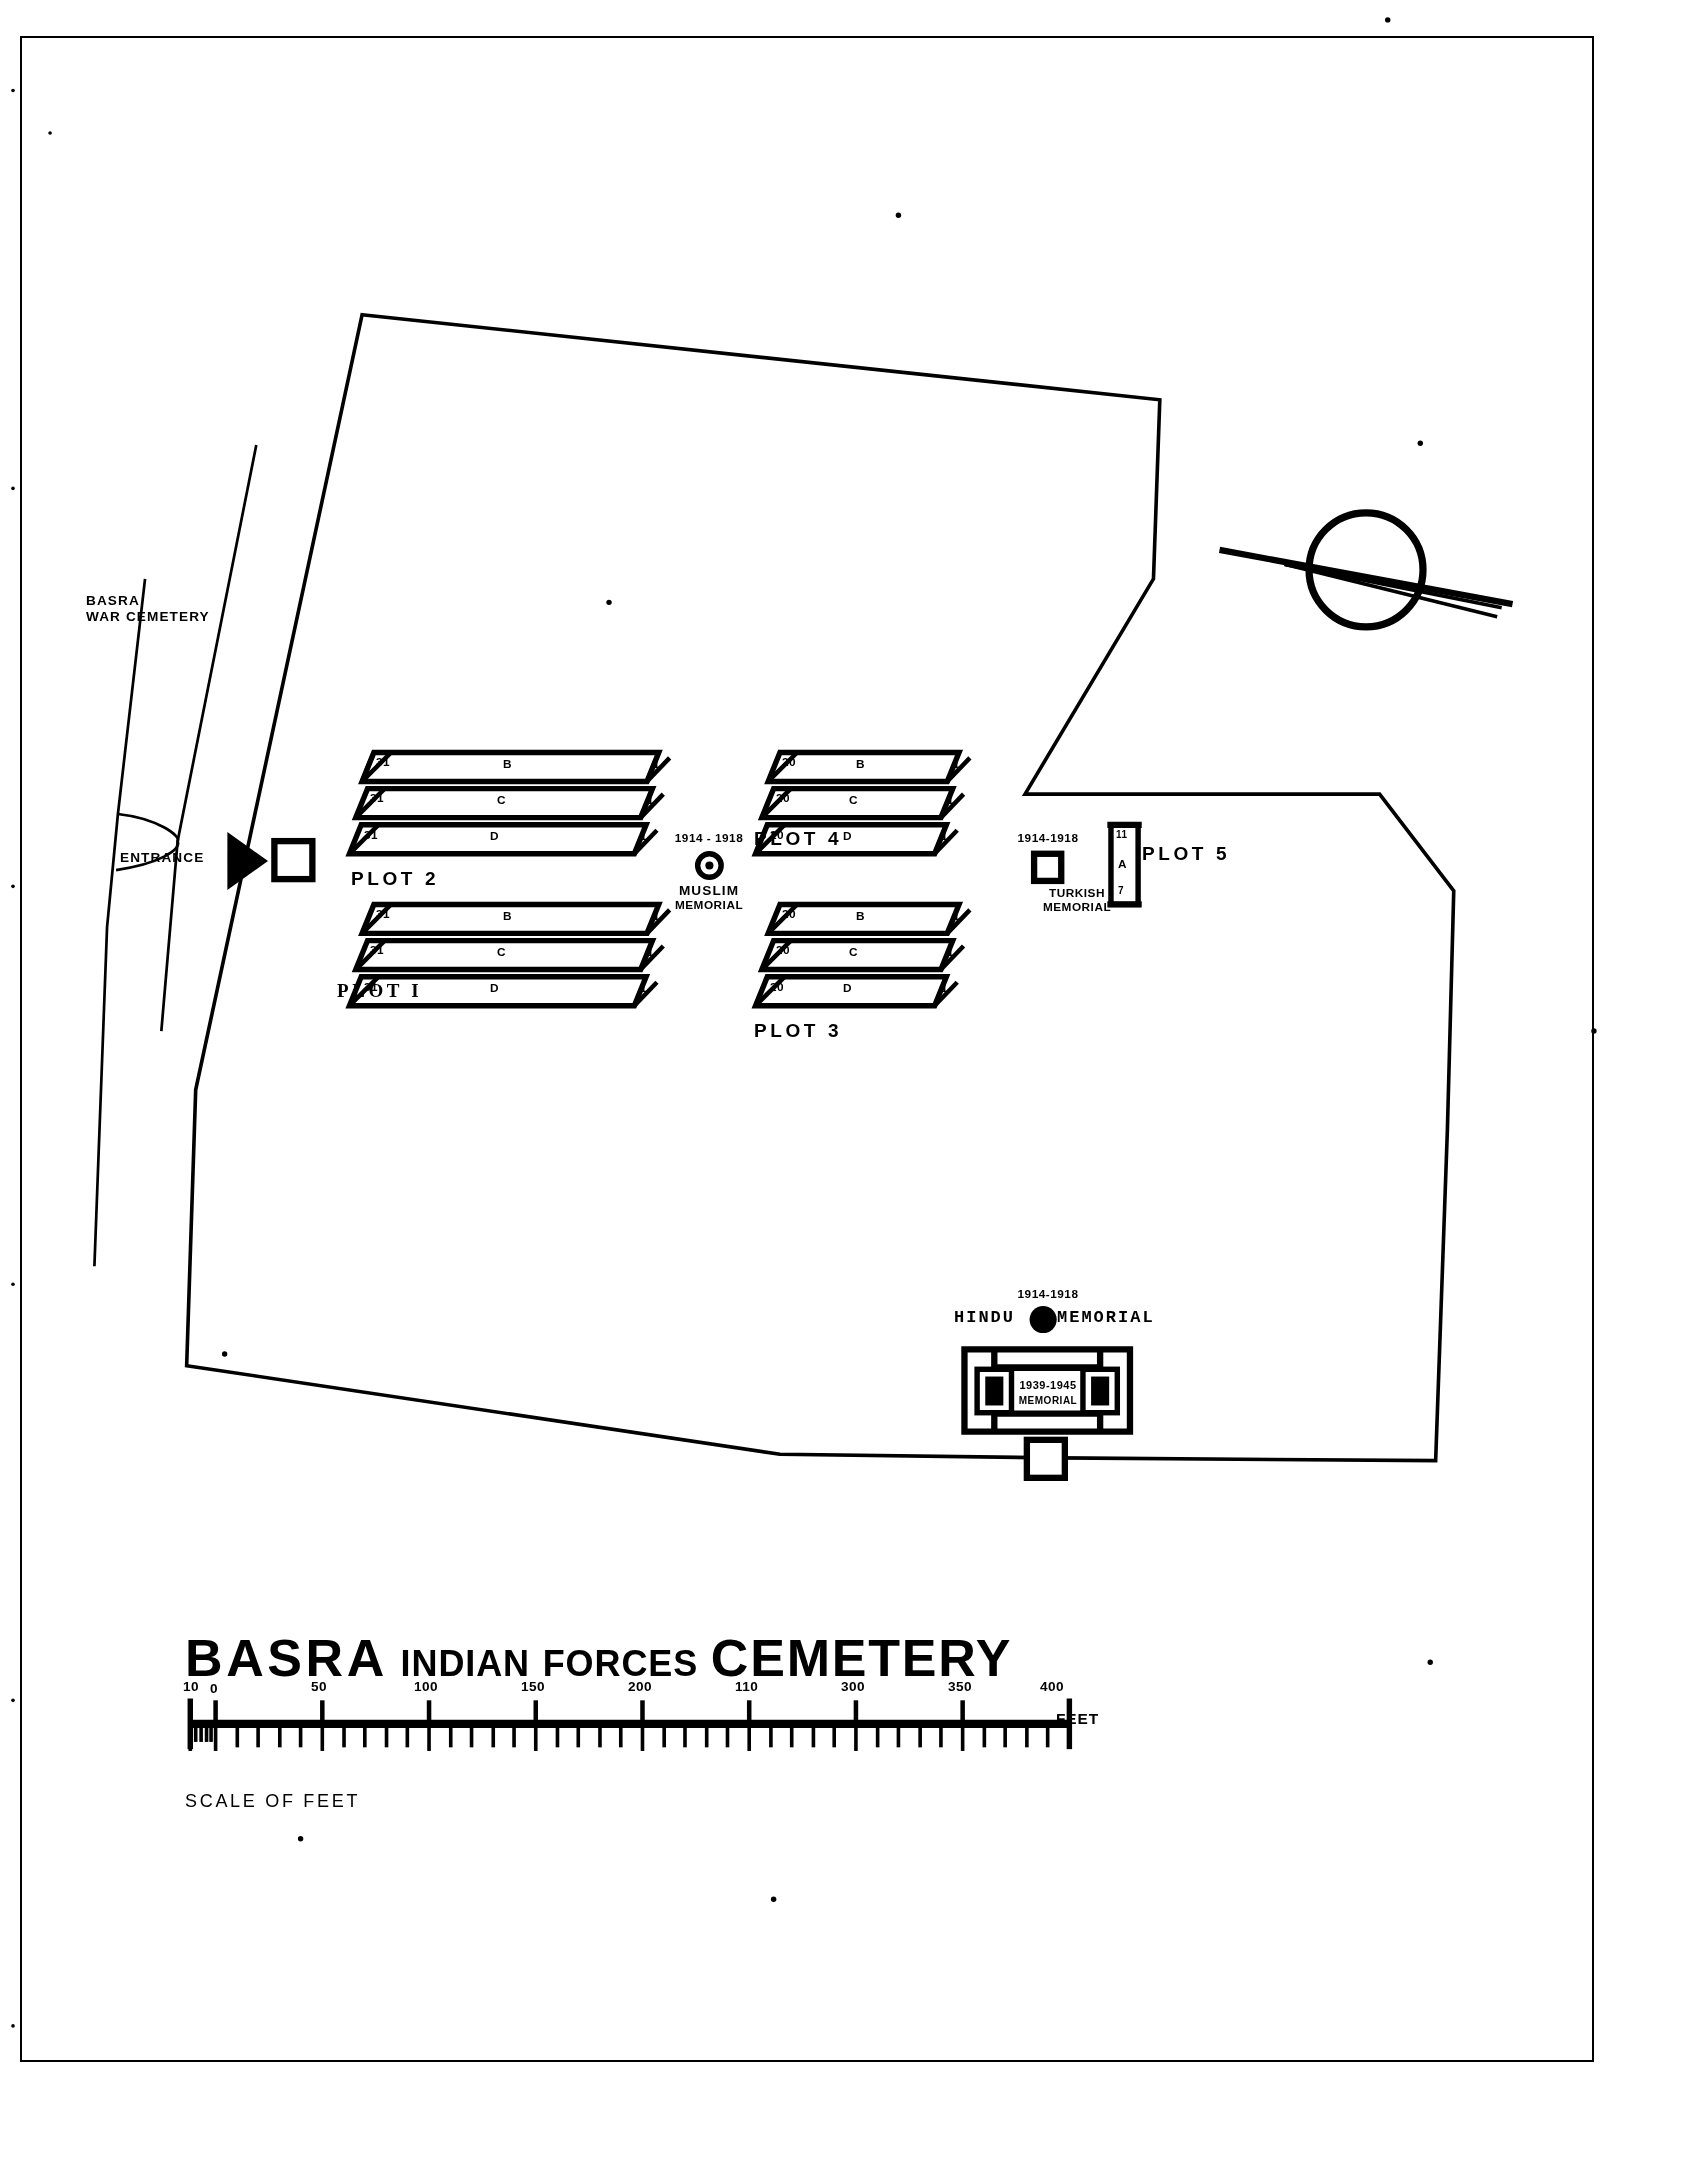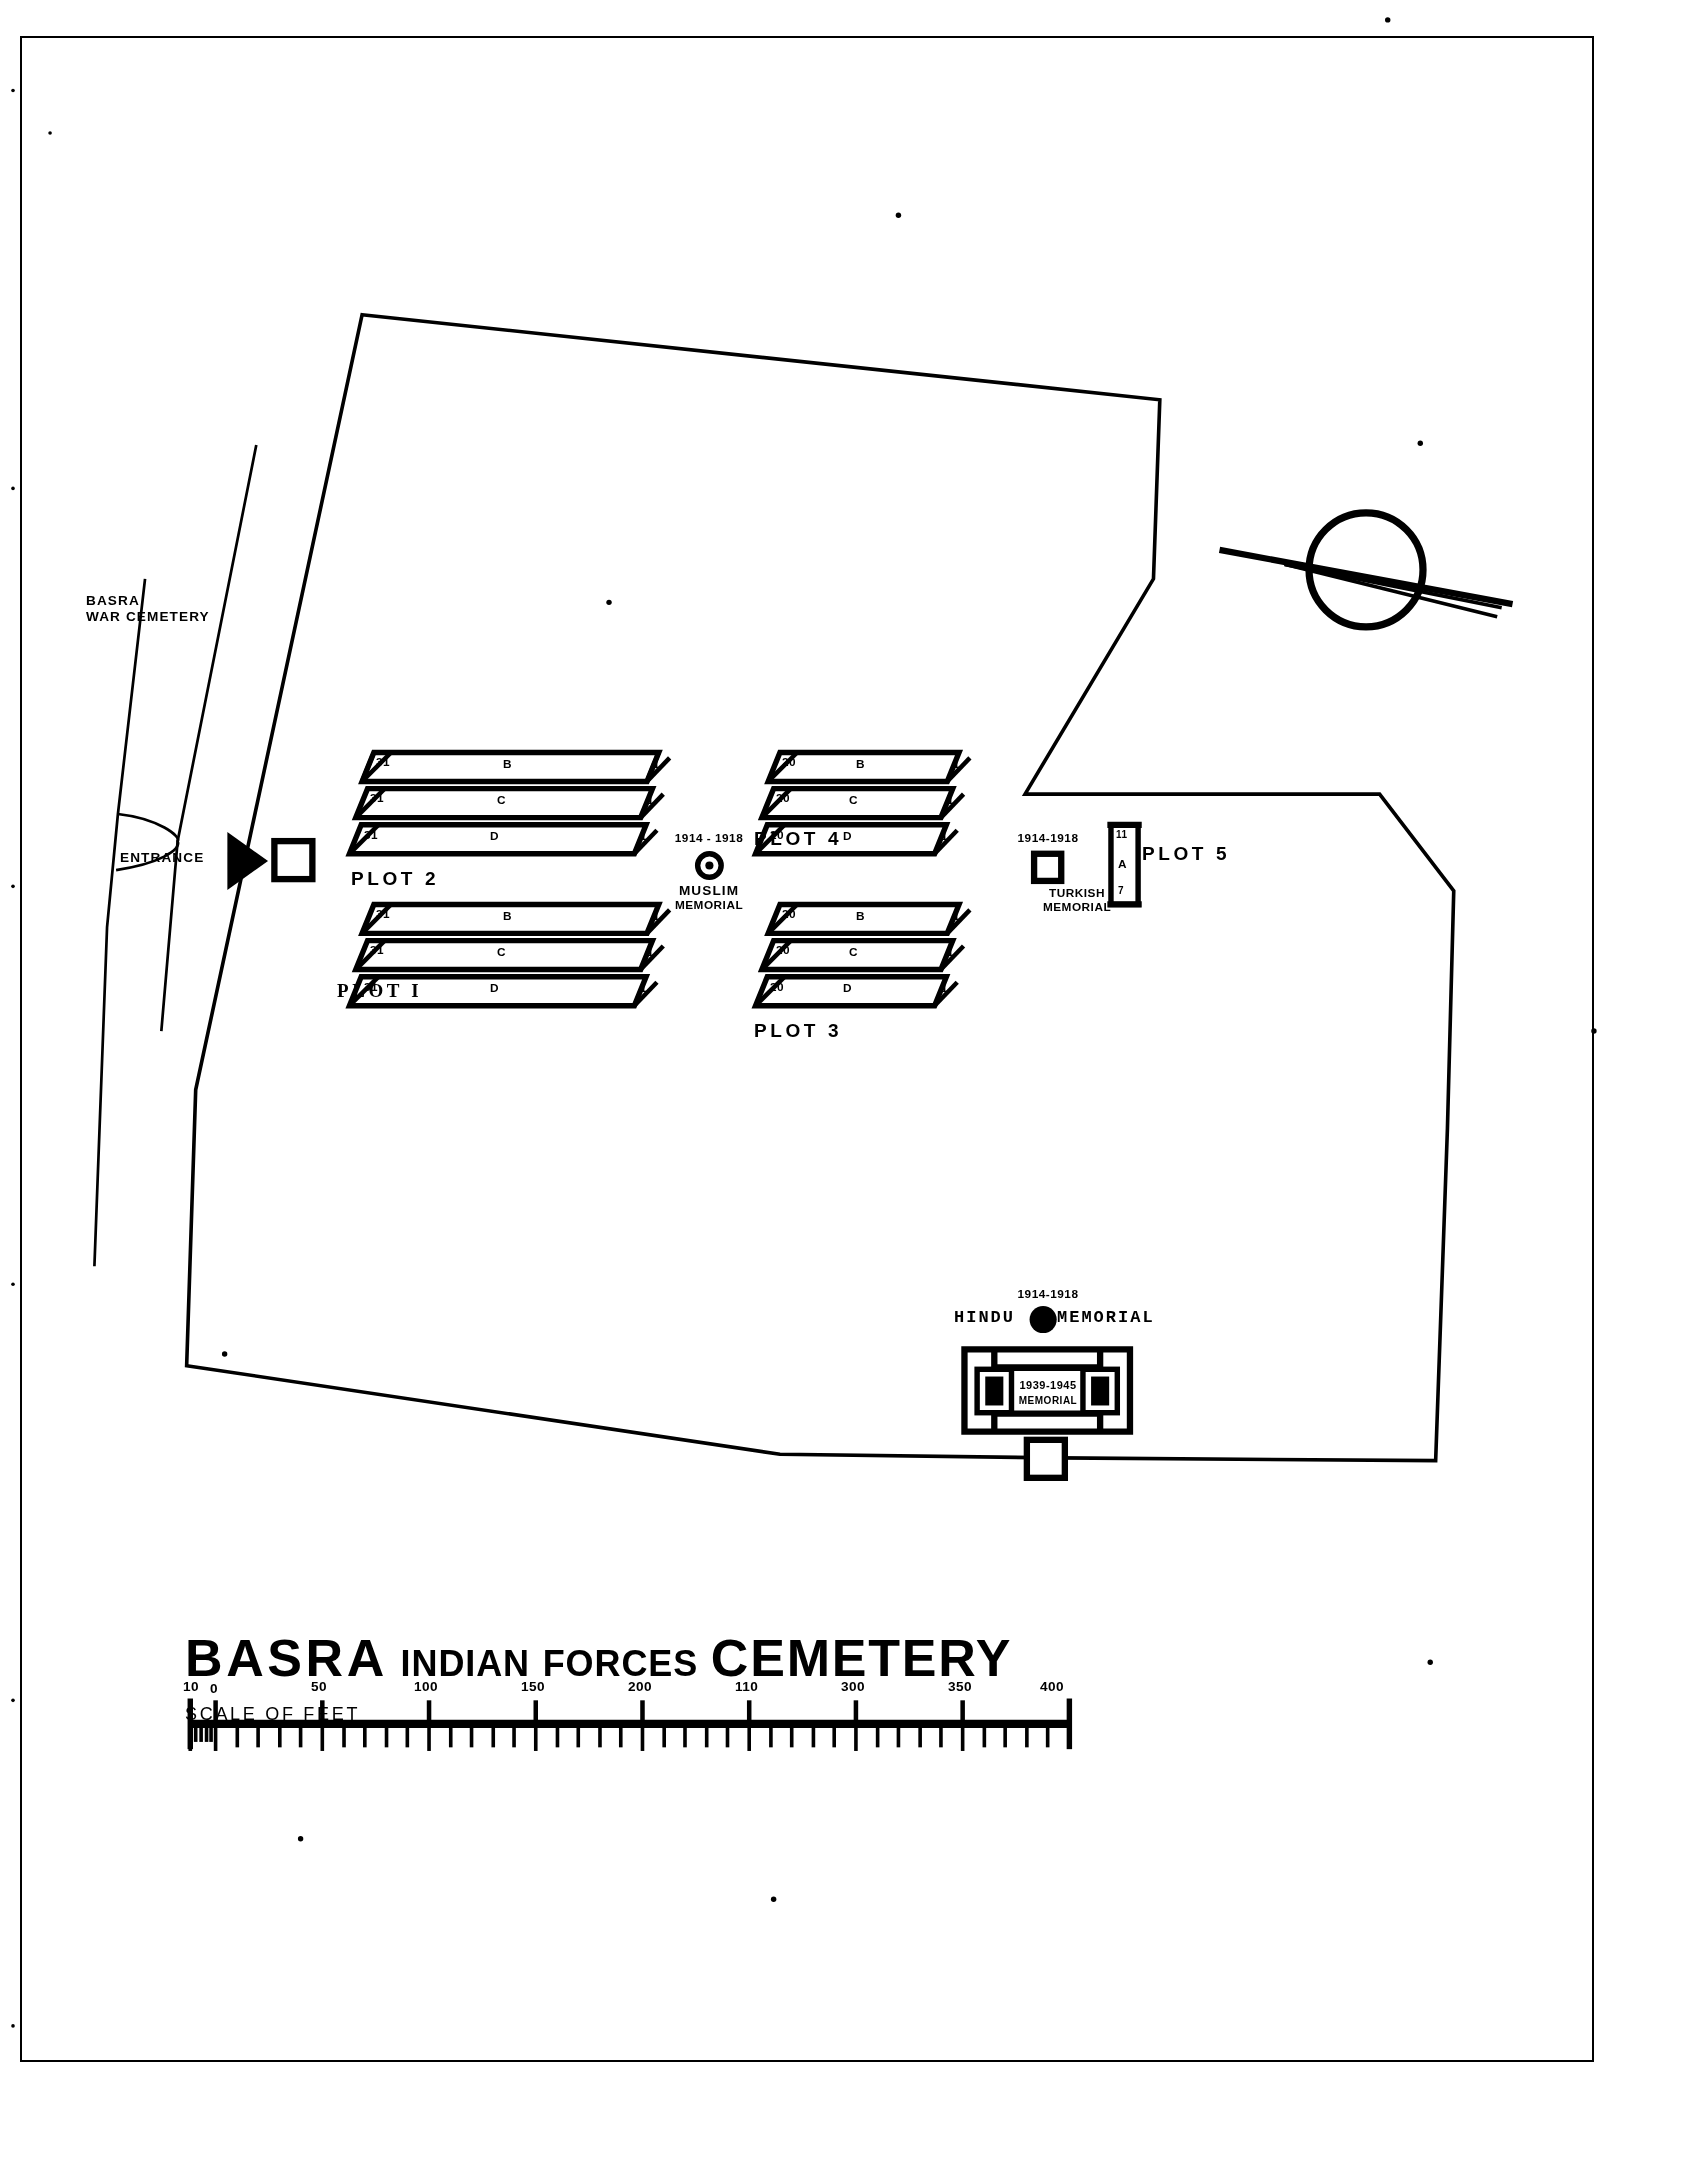--- a/index.html
+++ b/index.html
@@ -369,20 +369,23 @@
 
   <div id="title-block">
 
     <div id="map-title">
       <span id="title-basra">BASRA</span>
       <span id="title-indian">INDIAN</span>
       <span id="title-forces">FORCES</span>
       <span id="title-cemetery">CEMETERY</span>
     </div>
 
+    <div id="scale-bar-wrap">
+      <span id="scale-feet-unit">FEET</span>
+    </div>
 
     <div id="scale-caption">SCALE OF FEET</div>
   </div>
 
   <div class="lbl" style="left:183px; top:1679px; font-size:13.6px;">10</div>
   <div class="lbl" style="left:210px; top:1681px; font-size:13.6px;">0</div>
   <div class="lbl" style="left:311px; top:1679px; font-size:13.6px;">50</div>
   <div class="lbl" style="left:414px; top:1679px; font-size:13.6px;">100</div>
   <div class="lbl" style="left:521px; top:1679px; font-size:13.6px;">150</div>
   <div class="lbl" style="left:628px; top:1679px; font-size:13.6px;">200</div>

